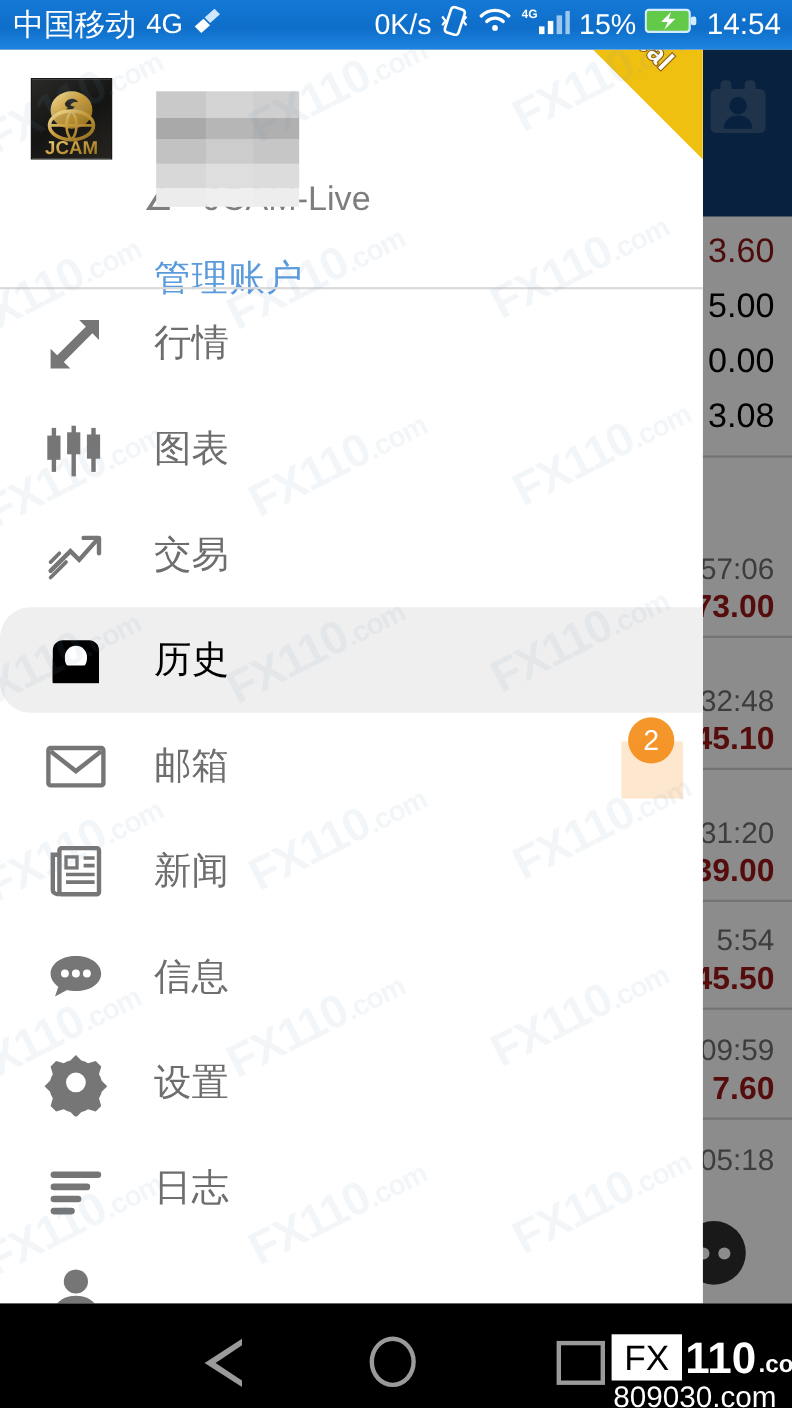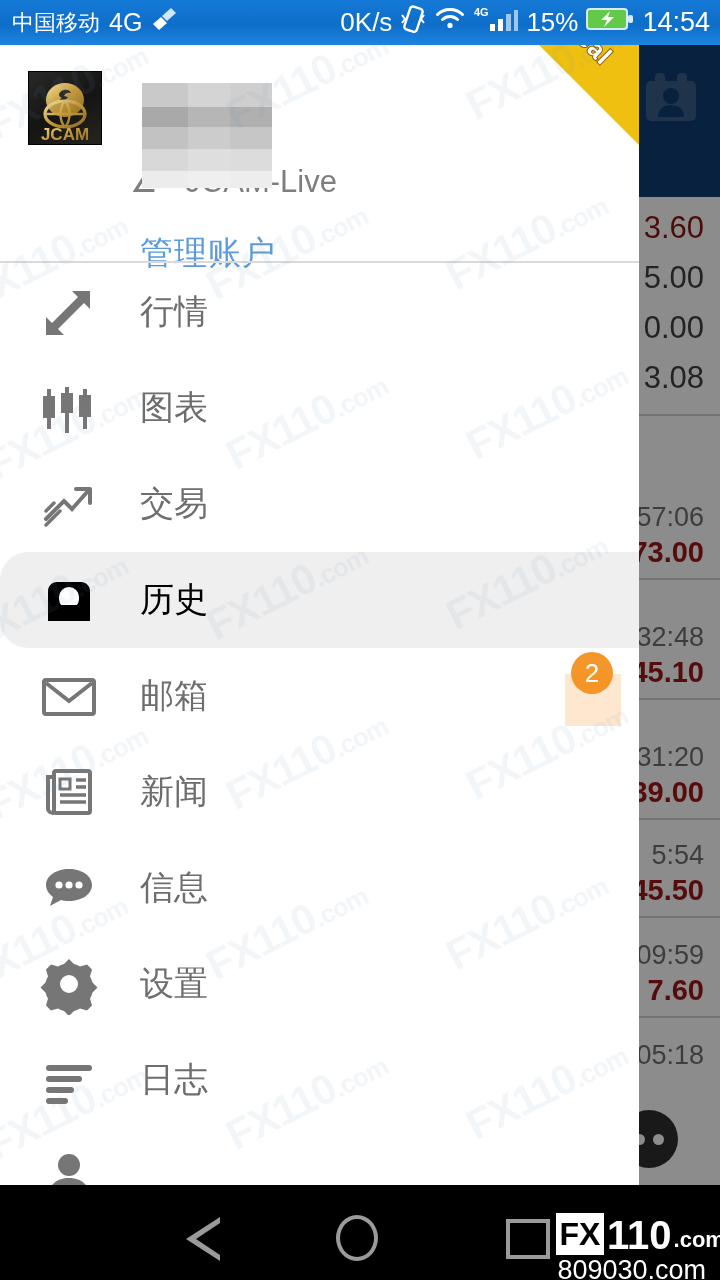--- a/index.html
+++ b/index.html
@@ -24,21 +24,21 @@
   }
   .app-summary{
     position:absolute; left:0; top:197px; width:720px; height:215px;
     background:#ffffff; padding:6px 16px 0 0;
   }
   .sum-row{
     height:50px; display:flex; align-items:center; justify-content:flex-end;
     font-size:31px;
   }
   .sum-red{ color:#8c1616; }
-  .sum-blue{ color:#404040;margin-left:20px; }
+  .sum-blue{ color:#000000;margin-left:20px; }
   .app-divider{
     position:absolute; left:0; width:720px; height:2px; background:#d2d2d2;
   }
   .hist-item{
     position:absolute; right:16px; width:400px; text-align:right;
   }
   .hist-time{ color:#707070; font-size:27px; line-height:34px; }
   .hist-val{ color:#9c1616; font-size:29px; font-weight:bold; line-height:36px; }
   .app-fab{
     position:absolute; left:620px; top:1110px; width:58px; height:58px;
@@ -59,21 +59,21 @@
 
   
   #statusbar{
     position:absolute; left:0; top:0; width:720px; height:45px;
     background:linear-gradient(180deg,#1479d6 0%,#0e6ec9 55%,#1c84e0 100%);
     display:flex; align-items:center; color:#ffffff;
     font-size:26px; z-index:50; padding:0 10px 0 12px;
   }
   #statusbar .sb-left{ display:flex; align-items:center; gap:9px; }
   #statusbar .sb-right{ display:flex; align-items:center; gap:8px; margin-left:auto; }
-  .sb-carrier{ font-size:22px; letter-spacing:0px; }
+  .sb-carrier{ font-size:28px; letter-spacing:0px; }
   .sb-4g{ font-size:25px; }
   .sb-speed{ font-size:26px; }
   .sb-pct{ font-size:26px; }
   .sb-time{ font-size:27px;text-align:center; }
   .sb-ico{ display:inline-block; }
 
   
   #drawer{
     position:absolute; left:0; top:45px; width:639px; height:1140px;
     background:#ffffff; overflow:hidden; z-index:40;
@@ -175,22 +175,22 @@
   }
   .nav-recent{
     position:absolute; left:506px; top:34px; width:44px; height:40px;
     border:4px solid #9a9a9a;
   }
   .fx-logo{
     position:absolute; left:556px; top:28px; display:flex; align-items:flex-end;
     color:#ffffff;
   }
   .fx-mark{
-    width:48px; height:42px; background:#ffffff; color:#000;
-    font-size:32px; font-weight:bold; display:flex; align-items:center;
+    width:64px; height:42px; background:#ffffff; color:#000;
+    font-size:32px; font-weight:normal; display:flex; align-items:center;
     justify-content:center; margin-right:3px;
   }
   .fx-110{ font-size:40px; font-weight:bold; line-height:40px; }
   .fx-com{ font-size:22px; font-weight:bold; line-height:30px; margin-left:2px; }
   .nav-url{
     position:absolute; right:14px; top:70px; font-size:27px; color:#ffffff;
   }
 </style>
 </head>
 <body>

